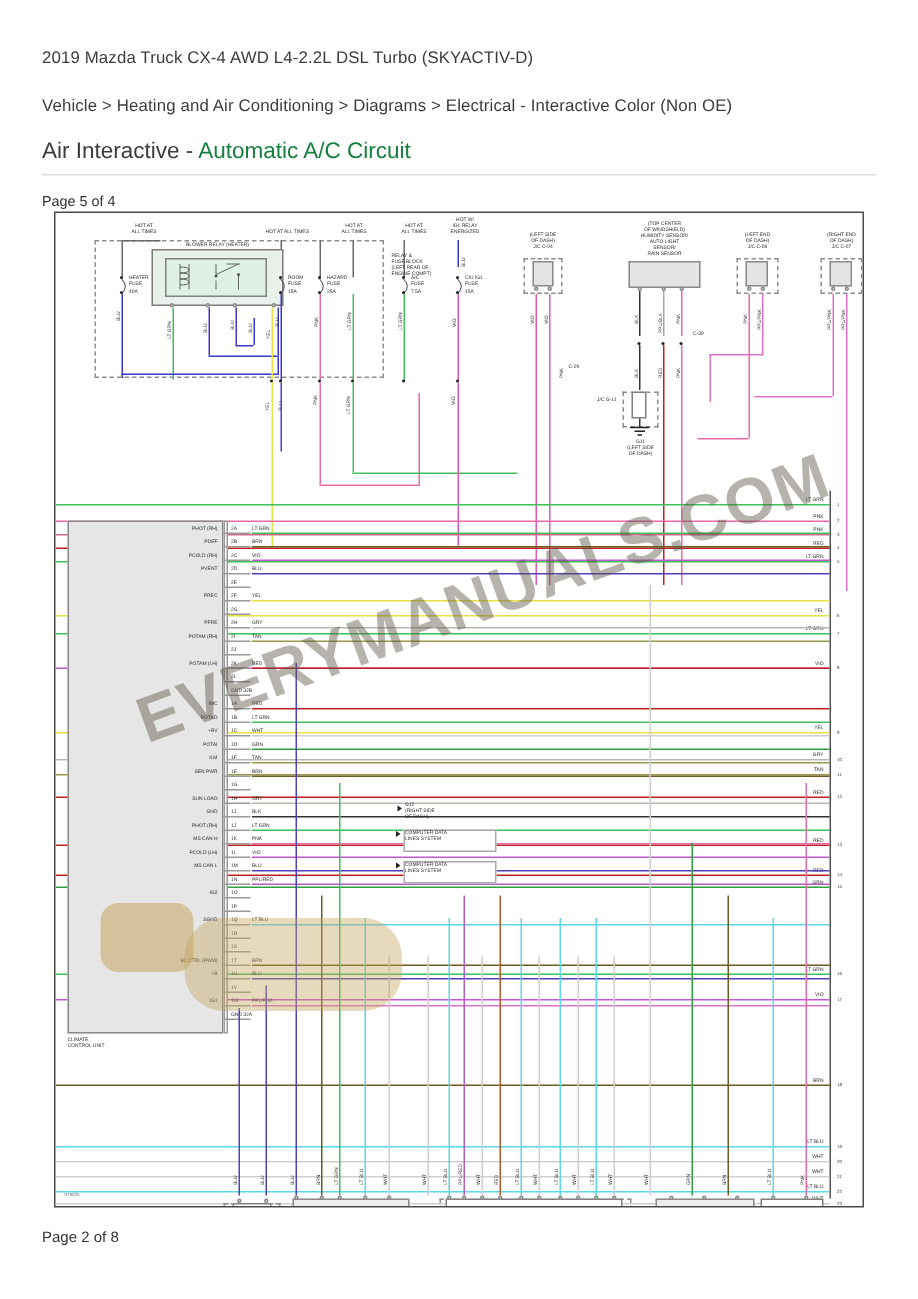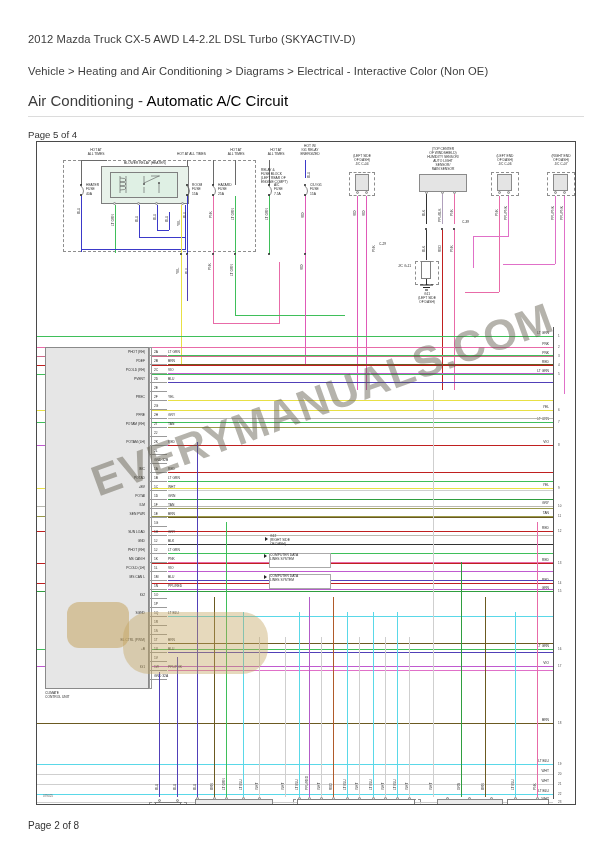--- a/index.html
+++ b/index.html
@@ -22,21 +22,21 @@
   }
   .hdr .crumb {
     font-size: 11.2px; color: #3c3c3c; letter-spacing: .1px;
     line-height: 18px; margin-top: 14px; white-space: nowrap;
   }
   .titlerow {
     margin-top: 12px; padding-bottom: 7px;
     border-bottom: 1px solid #dcdcdc;
     font-size: 15px; color: #3c3c3c; white-space:nowrap;
   }
-  .titlerow .accent { color: #000000; }
+  .titlerow .accent { color: #15803d; }
   .pagelabel {
     margin-top: 12px; font-size: 9.6px; color: #333;
   }
   .pagelabel-bottom {
     position:absolute; left:28px; top:820px;
     font-size: 10px; color:#333;
   }
 
   
   .diagram {
@@ -107,23 +107,23 @@
   .modcap { position:absolute; font-size:3.3px; line-height:4.1px; text-align:center; color:#2b2b2b; white-space:pre; }
   .pinnum { position:absolute; font-size:3.0px; color:#444; }
   .idcode { position:absolute; font-size:3.0px; color:#666; }
 </style>
 </head>
 <body>
 
 <div class="page">
 
   <div class="hdr">
-    <div class="veh">2012 Mazda Truck CX-5 AWD L4-2.2L DSL Turbo (SKYACTIV-D)</div>
+    <div class="veh">2019 Mazda Truck CX-4 AWD L4-2.2L DSL Turbo (SKYACTIV-D)</div>
     <div class="crumb">Vehicle &gt; Heating and Air Conditioning &gt; Diagrams &gt; Electrical - Interactive Color (Non OE)</div>
-    <div class="titlerow"><span>Air Conditioning - </span><span class="accent">Automatic A/C Circuit</span></div>
+    <div class="titlerow"><span>Air Interactive - </span><span class="accent">Automatic A/C Circuit</span></div>
     <div class="pagelabel">Page 5 of 4</div>
   </div>
 
   <div class="diagram">
     <div class="dg">
 
       <div class="dash" style="left:26px;top:18px;width:193px;height:92px;"></div>
 
       <div class="lbl c" style="left:38px;top:6px;width:42px;">HOT AT
 ALL TIMES</div>

